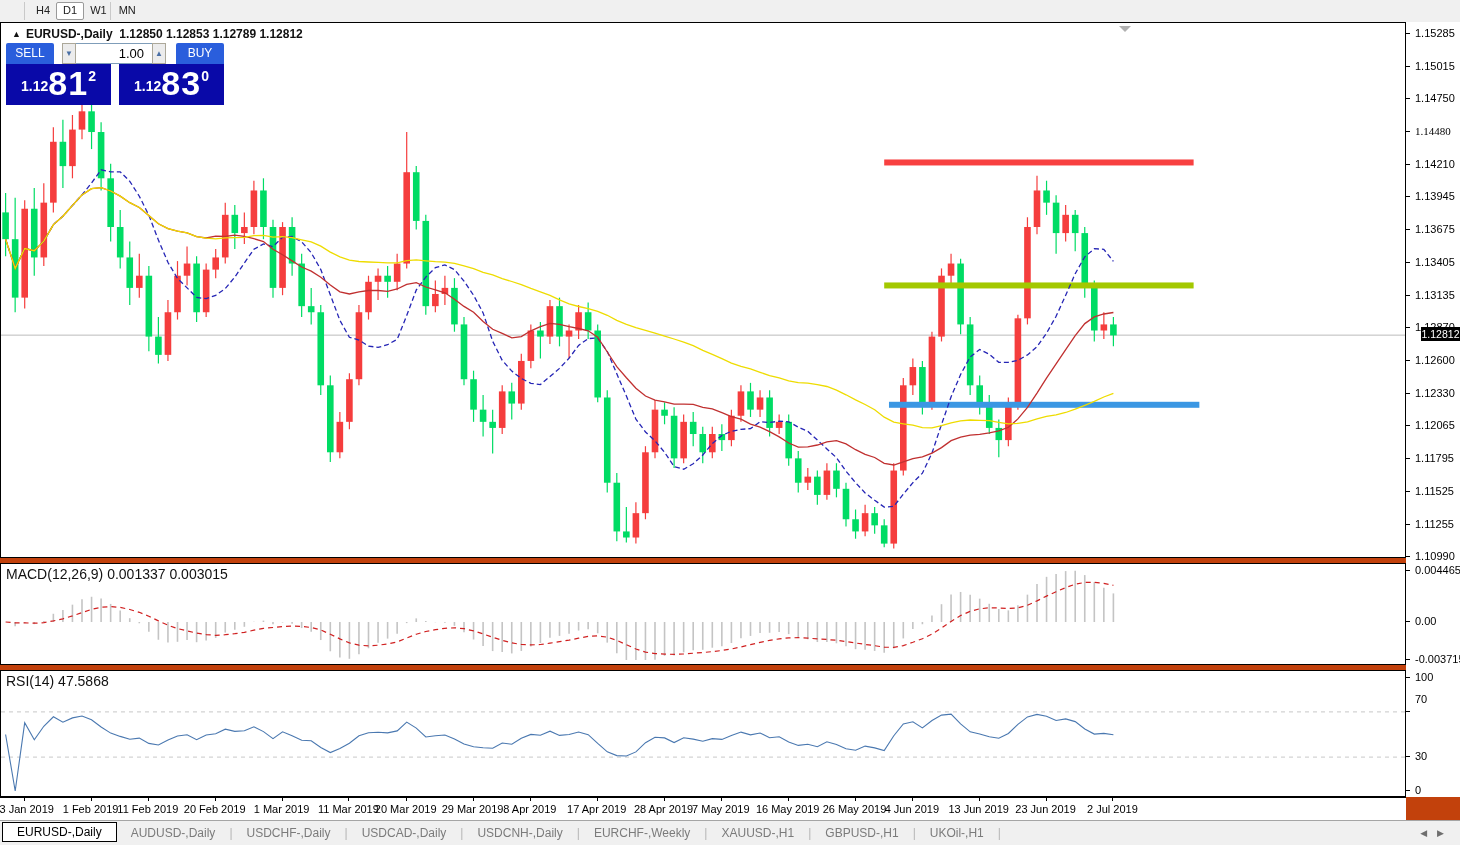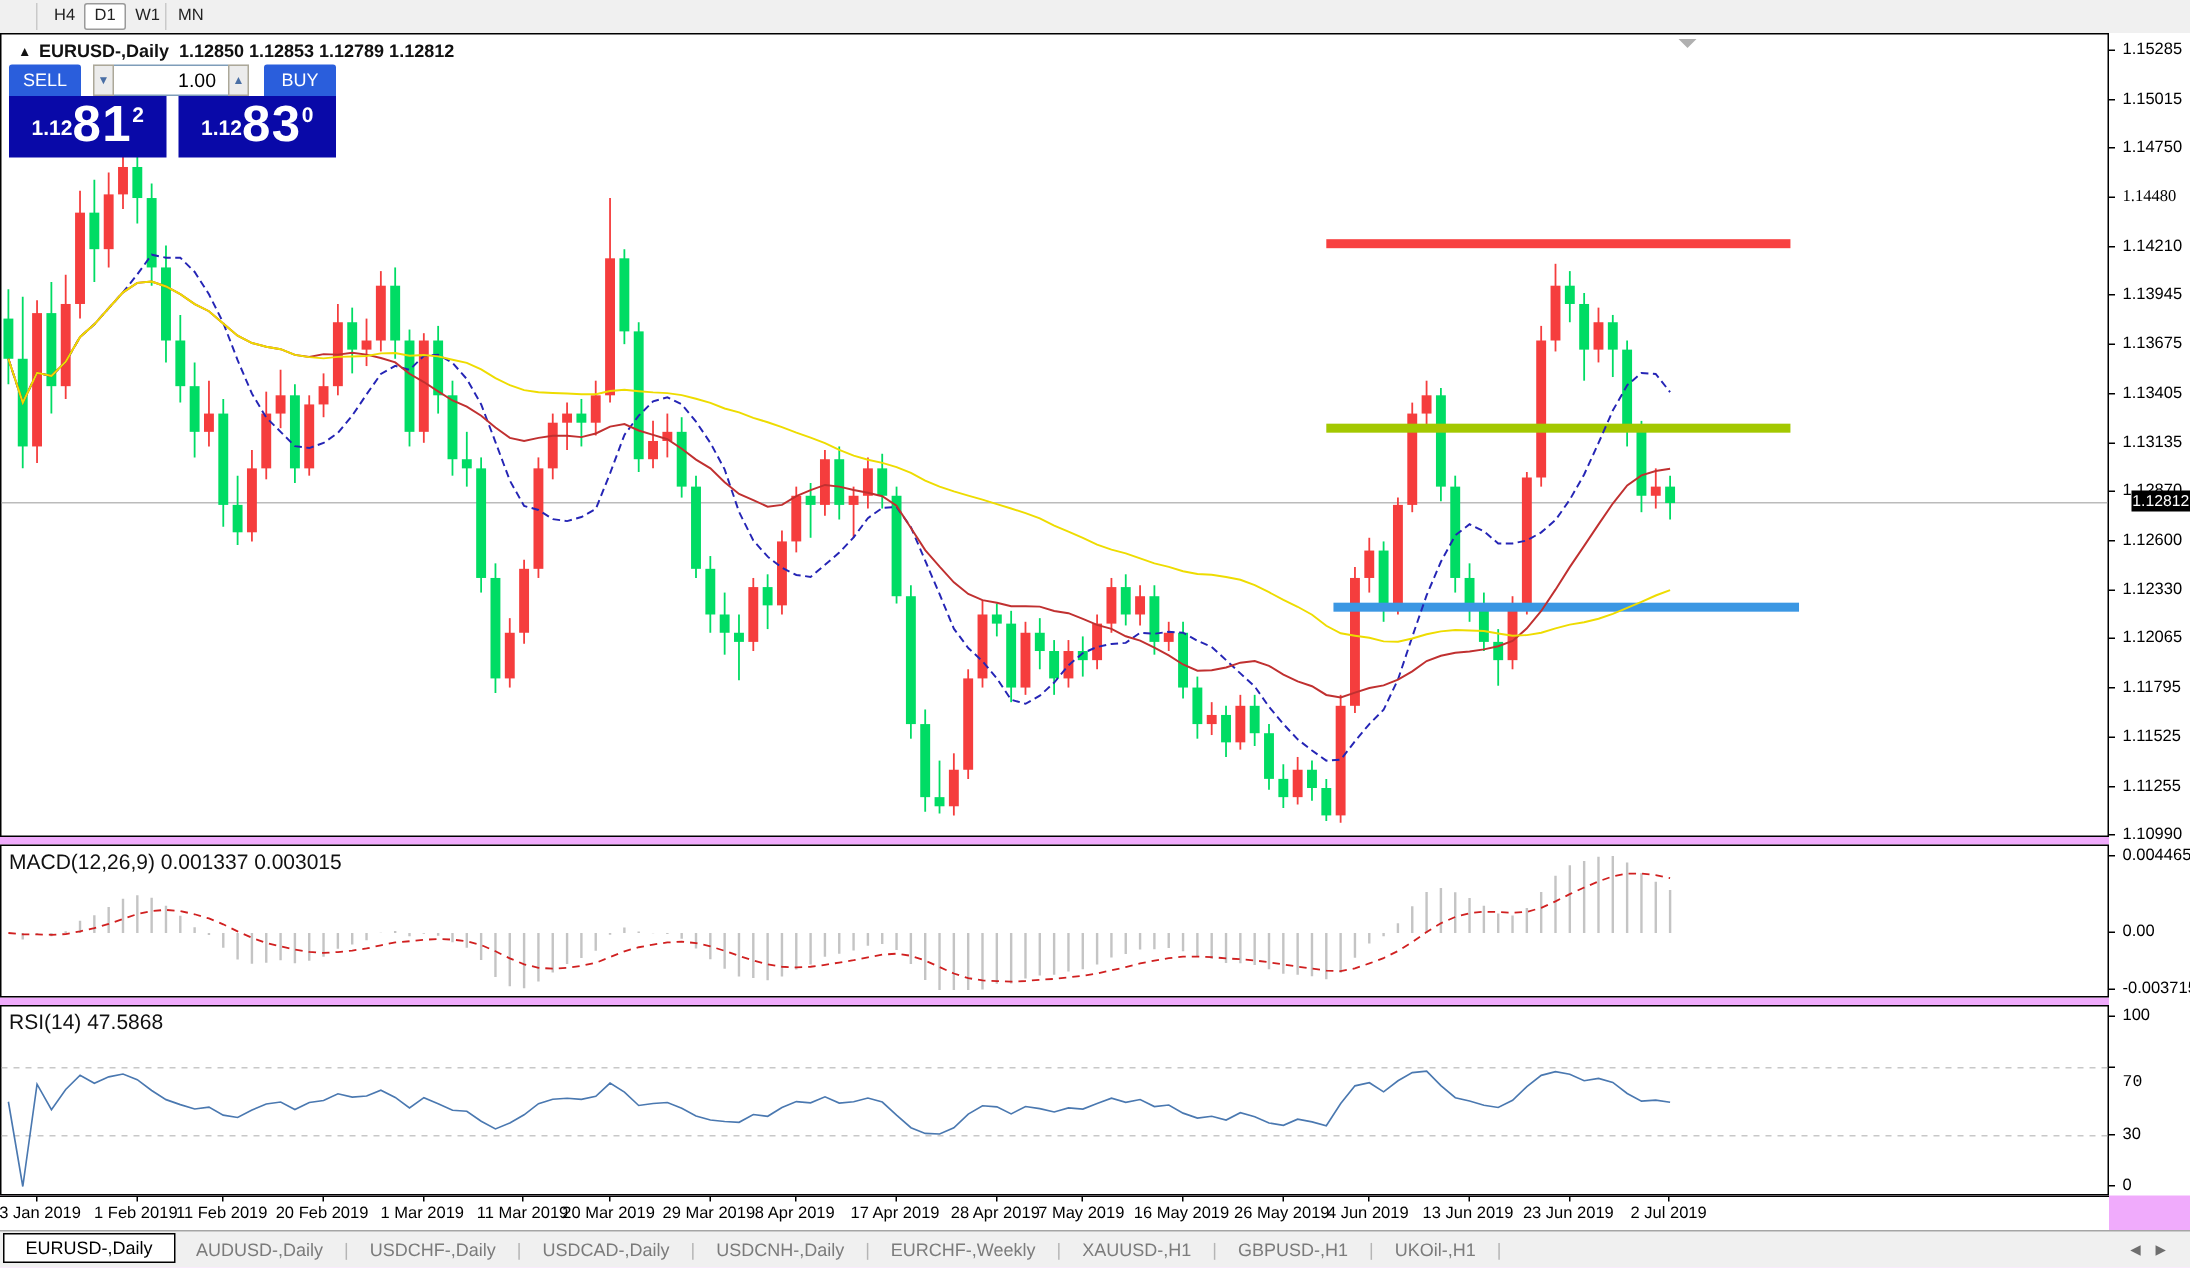--- a/index.html
+++ b/index.html
@@ -1,16 +1,16 @@
 <!DOCTYPE html>
 <html><head>
 <meta charset="utf-8">
 <style>
   html,body{margin:0;padding:0;background:#fff;}
-  #root{position:relative;width:1460px;height:845px;overflow:hidden;background:#f0abfc;
+  #root{position:relative;width:1460px;height:845px;overflow:hidden;background:#c2410c;
         font-family:"Liberation Sans","DejaVu Sans",sans-serif;-webkit-font-smoothing:antialiased;}
   .abs{position:absolute;}
   
   .toolbar{left:0;top:0;width:1460px;height:22px;background:#f0f0f0;}
   .tfbtn{display:inline-block;height:16px;line-height:16px;margin-top:2px;padding:0 6px;
          font-size:11px;color:#222;cursor:default;}
   .tfbtn.active{background:#fff;border:1px solid #9a9a9a;line-height:14px;border-radius:2px;}
   .tsep{display:inline-block;width:1px;height:18px;background:#c9c9c9;vertical-align:middle;margin:0 4px;}
   
   .panel{border:1px solid #000;background:#fff;}
@@ -493,21 +493,21 @@
       <div class="axis-label" style="top: 528px;">1.10990</div>
       <div class="axis-dash" style="top: 548.099px;"></div>
       <div class="axis-label" style="top: 542.099px;">0.004465</div>
       <div class="axis-dash" style="top: 599px;"></div>
       <div class="axis-label" style="top: 593px;">0.00</div>
       <div class="axis-dash" style="top: 637px;"></div>
       <div class="axis-label" style="top: 631px;">-0.003715</div>
       <div class="axis-dash" style="top: 655px;"></div>
       <div class="axis-label" style="top: 649px;">100</div>
       <div class="axis-dash" style="top: 688.9px;"></div>
-      <div class="axis-label" style="top: 694px; font-family: Liberation Mono, monospace;">70</div>
+      <div class="axis-label" style="top: 671px;">70</div>
       <div class="axis-dash" style="top: 734.1px;"></div>
       <div class="axis-label" style="top: 728.1px;">30</div>
       <div class="axis-dash" style="top: 768px;"></div>
       <div class="axis-label" style="top: 762px;">0</div>
       <div class="price-tag" style="top: 305.136px;">1.12812</div>
     </div>
 
   <div class="abs date-row" id="date-row">
       <div class="date-tick" style="left: 23.7px;"></div>
       <div class="date-lbl" style="left: 23.7px;">23 Jan 2019</div>

